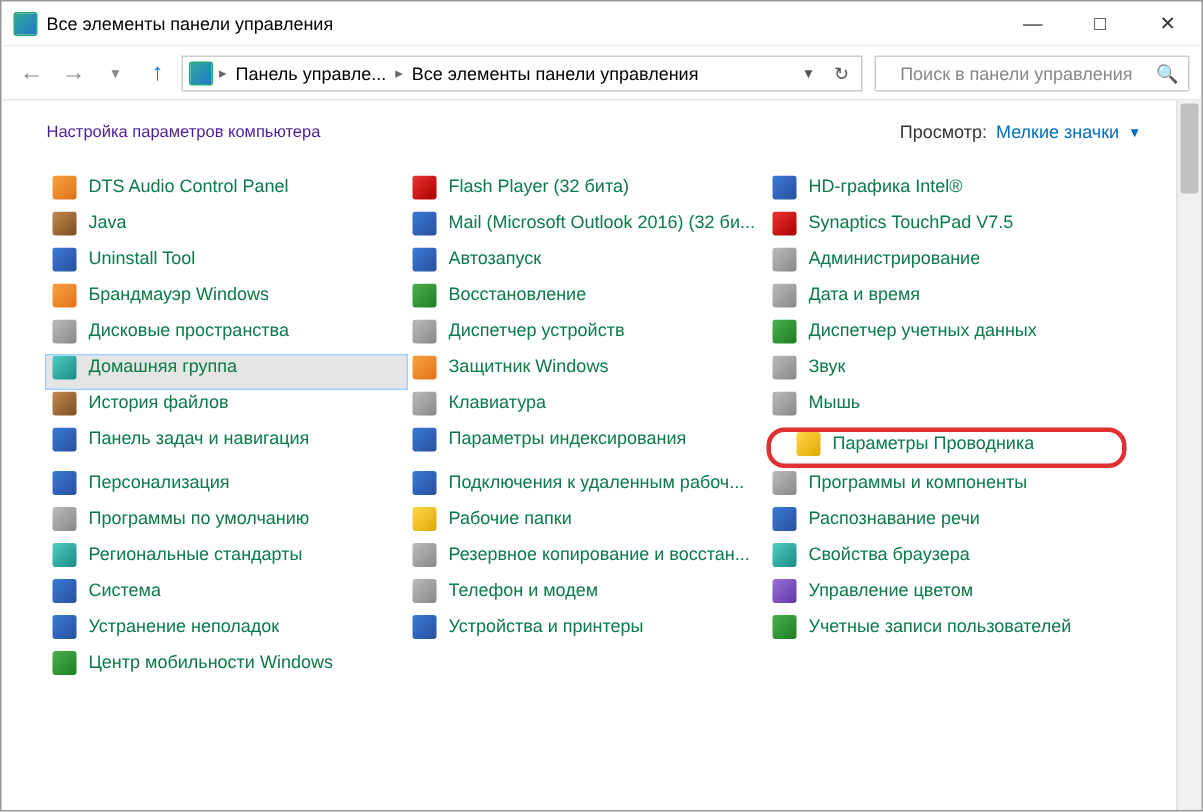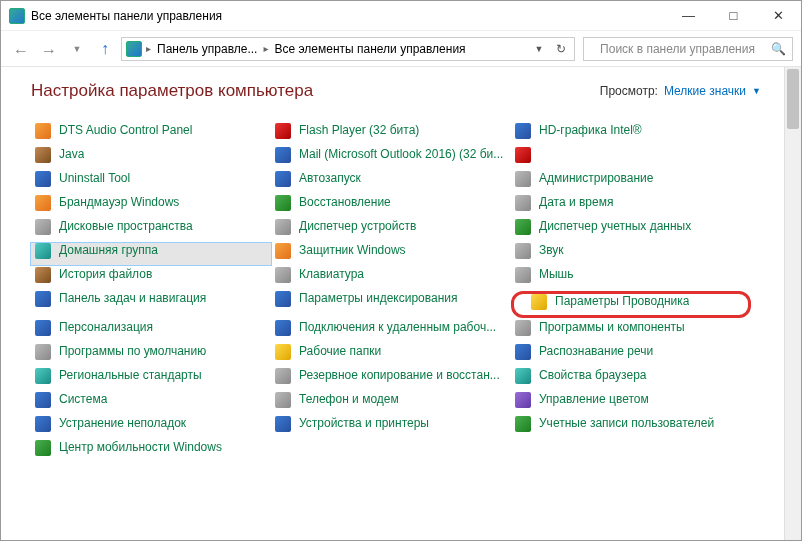--- a/index.html
+++ b/index.html
@@ -81,22 +81,22 @@
     position: relative;
     height: calc(541px - 30px - 36px - 2px);
     overflow: hidden;
   }
   .header-row {
     display:flex; align-items:center; justify-content:space-between;
     margin-bottom: 22px;
     padding-right: 30px;
   }
   .heading {
-    color: #7f1d1d;
-    font-size: 17px;
+    color: #4c1d95;
+    font-size: 11px;
   }
   .viewrow { font-size:12px; color:#333; display:flex; align-items:center; gap:6px; }
   .viewrow .viewval { color:#006dbf; cursor:pointer; }
   .viewrow .dd { color:#006dbf; font-size:9px; }
   .grid {
     display: grid;
     grid-template-columns: 240px 240px 240px;
     column-gap: 0px;
     row-gap: 2px;
     align-content: start;
@@ -203,20 +203,21 @@
       <div class="item">
         <div class="ic c-brown"></div>
         <span class="label">Java</span>
       </div>
       <div class="item">
         <div class="ic c-blueink"></div>
         <span class="label">Mail (Microsoft Outlook 2016) (32 би...</span>
       </div>
       <div class="item">
         <div class="ic c-red"></div>
+        <span class="label">Synaptics TouchPad V7.5</span>
       </div>
       <div class="item">
         <div class="ic c-blueink"></div>
         <span class="label">Uninstall Tool</span>
       </div>
       <div class="item">
         <div class="ic c-blueink"></div>
         <span class="label">Автозапуск</span>
       </div>
       <div class="item">

